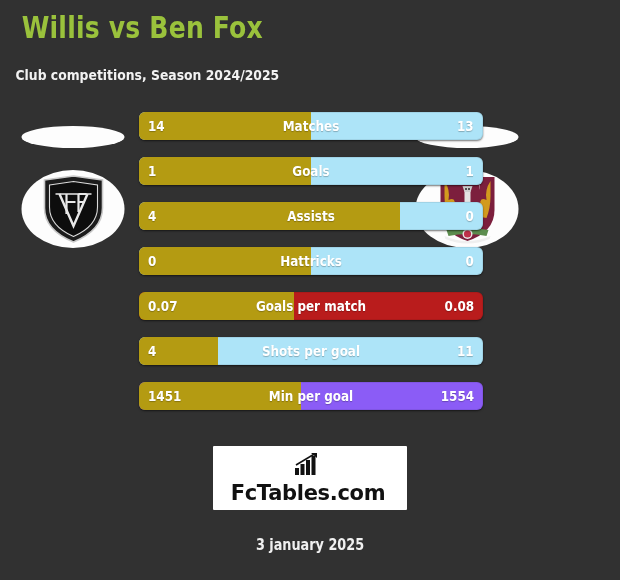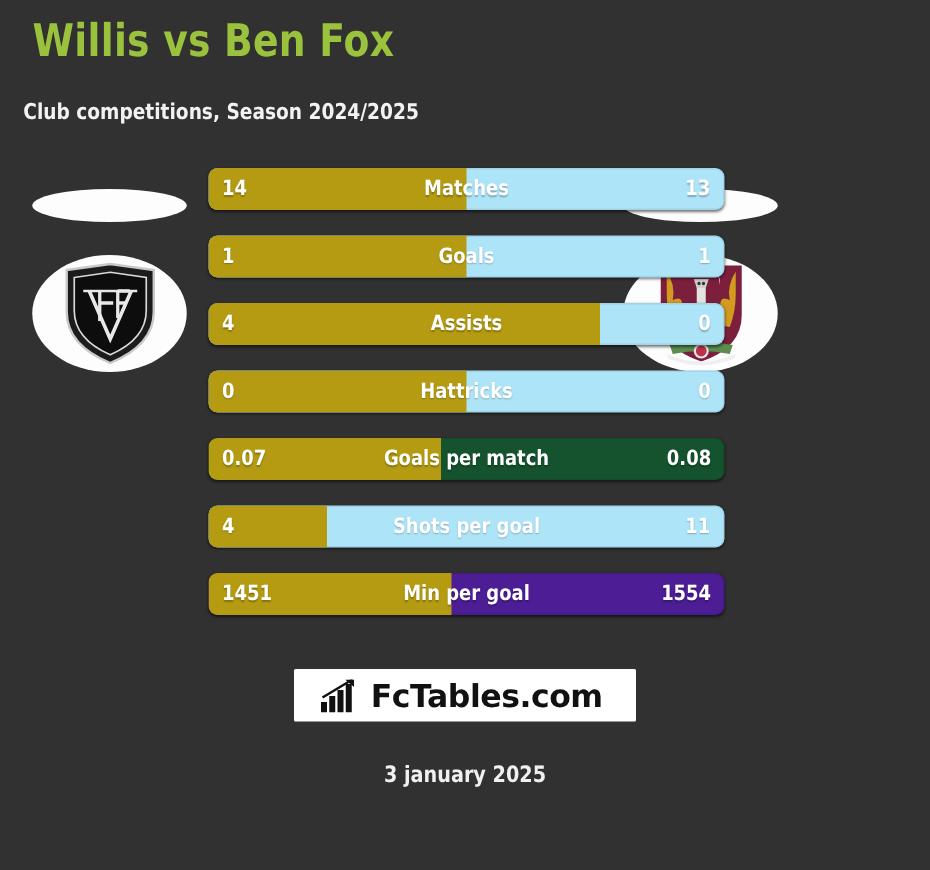--- a/index.html
+++ b/index.html
@@ -151,20 +151,21 @@
   .logo-box {
     display: inline-block;
     background: #ffffff;
     padding: 7px 22px 6px 18px;
     border-radius: 1px;
   }
   .logo-inner {
     display: flex;
     align-items: center;
     gap: 7px;
+    flex-direction: column;
   }
   .logo-text {
     font-family: "DejaVu Sans", sans-serif;
     font-size: 21px;
     font-weight: bold;
     color: #111111;
     letter-spacing: -0.3px;
     line-height: 22px;
   }
   .footer-date {
@@ -246,35 +247,35 @@
       <span class="stat-away">0</span>
     </div>
 
     <div class="stat-row" style="background: rgb(173, 228, 248);">
       <div class="stat-fill" style="width: 50%; background: rgb(180, 155, 18);"></div>
       <span class="stat-home">0</span>
       <span class="stat-label">Hattricks</span>
       <span class="stat-away">0</span>
     </div>
 
-    <div class="stat-row" style="background: #14532d;">
+    <div class="stat-row" style="background: #b91c1c;">
       <div class="stat-fill" style="width: 45%; background: rgb(180, 155, 18);"></div>
       <span class="stat-home">0.07</span>
       <span class="stat-label">Goals per match</span>
       <span class="stat-away">0.08</span>
     </div>
 
     <div class="stat-row" style="background: rgb(173, 228, 248);">
       <div class="stat-fill" style="width: 23%; background: rgb(180, 155, 18);"></div>
       <span class="stat-home">4</span>
       <span class="stat-label">Shots per goal</span>
       <span class="stat-away">11</span>
     </div>
 
-    <div class="stat-row" style="background: #4c1d95;">
+    <div class="stat-row" style="background: #8b5cf6;">
       <div class="stat-fill" style="width: 47%; background: rgb(180, 155, 18);"></div>
       <span class="stat-home">1451</span>
       <span class="stat-label">Min per goal</span>
       <span class="stat-away">1554</span>
     </div>
 
   </div>
 </div>
 
 <div class="footer">

